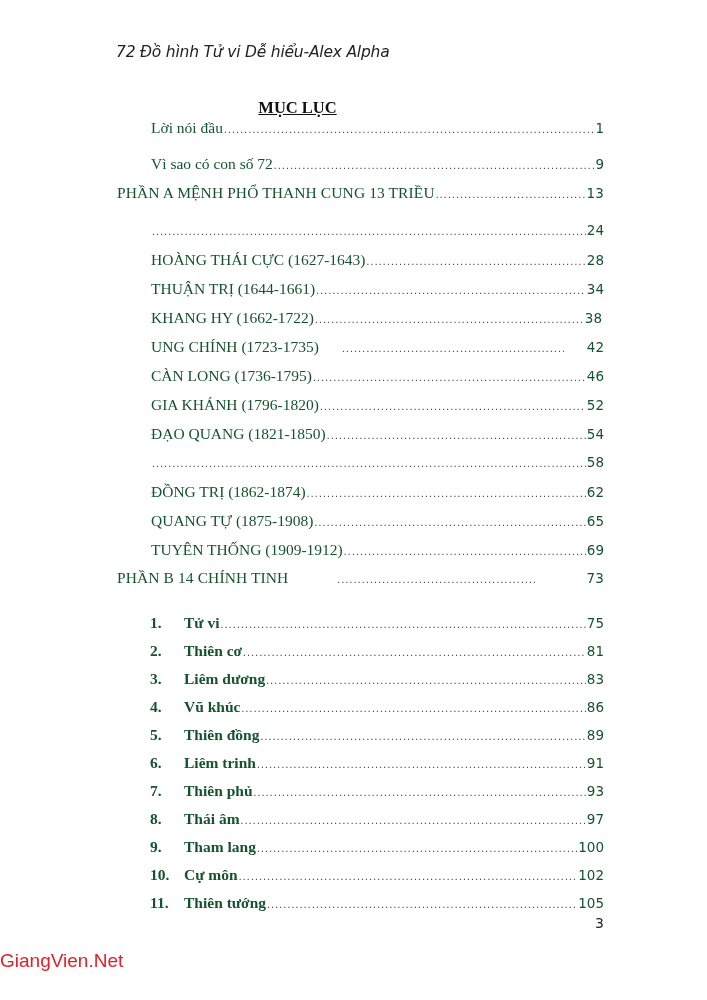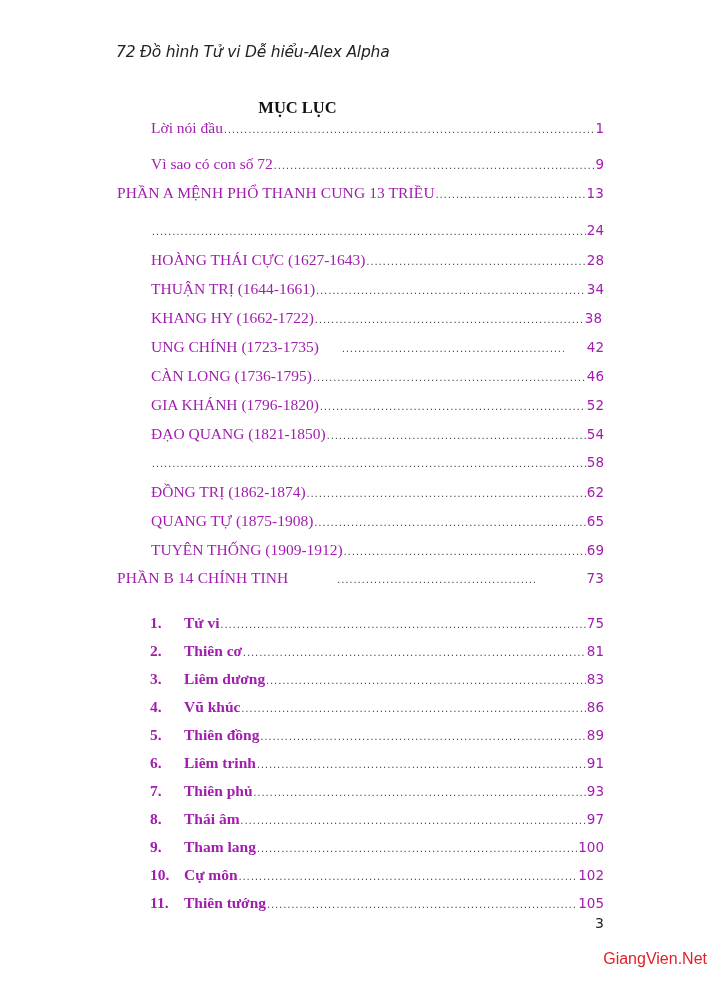--- a/index.html
+++ b/index.html
@@ -4,25 +4,25 @@
 <style>
   html, body { margin: 0; padding: 0; background: #ffffff; }
   body { width: 707px; height: 1000px; position: relative; overflow: hidden; color: #1a1a1a; }
   .running-header {
     position: absolute; left: 116px; top: 43px;
     font-family: "DejaVu Sans", sans-serif; font-style: italic; font-size: 15.5px; color: #222;
     letter-spacing: -0.2px;
   }
   .toc-title {
     position: absolute; left: 0; width: 595px; top: 98px; text-align: center;
-    font-family: "Liberation Serif", serif; font-weight: bold; font-size: 16.5px; color: #111;
+    font-family: "Liberation Serif", serif; font-weight: bold; font-size: 16.5px; color: #111; text-decoration: underline;
   }
   .row {
     position: absolute; display: flex; align-items: baseline;
-    font-family: "Liberation Serif", serif; font-size: 15.5px; color: #a21caf; white-space: nowrap;
+    font-family: "Liberation Serif", serif; font-size: 15.5px; color: #14532d; white-space: nowrap;
   }
   .row .label { flex: 0 0 auto; }
   .row .num { flex: 0 0 auto; width: 34px; }
   .row .leader {
     flex: 1 1 auto; overflow: hidden; margin: 0 1px;
     font-family: "Liberation Sans", sans-serif; font-size: 10px; letter-spacing: 1.3px; color: #333;
   }
   .row .leader::before {
     content: "..................................................................................................................................................................................................................................";
   }
@@ -30,22 +30,22 @@
     flex: 0 0 auto; font-family: "DejaVu Sans", sans-serif; font-size: 13.5px; text-align: right;
   }
   .row.part { font-size: 15.5px; letter-spacing: 0.1px; }
   .row.numbered .label { font-weight: bold; }
   .row.numbered .num { font-weight: bold; }
   .page-number {
     position: absolute; right: 103px; top: 915px;
     font-family: "DejaVu Sans", sans-serif; font-size: 14px; color: #222;
   }
   .watermark {
-    position: absolute; left: 0; width: 707px; top: 950px; text-align: right;
-    font-family: "Liberation Sans", sans-serif; font-size: 16px; color: #e0202a;
+    position: absolute; left: 0; width: 707px; top: 950px; text-align: left;
+    font-family: "Liberation Sans", sans-serif; font-size: 19px; color: #e0202a;
   }
 </style>
 </head>
 <body>
 
 <div class="running-header">72 Đồ hình Tử vi Dễ hiểu-Alex Alpha</div>
 
 <div class="toc-title">MỤC LỤC</div>
 
 <div class="row" style="left:151px; right:103px; top:119px;">

